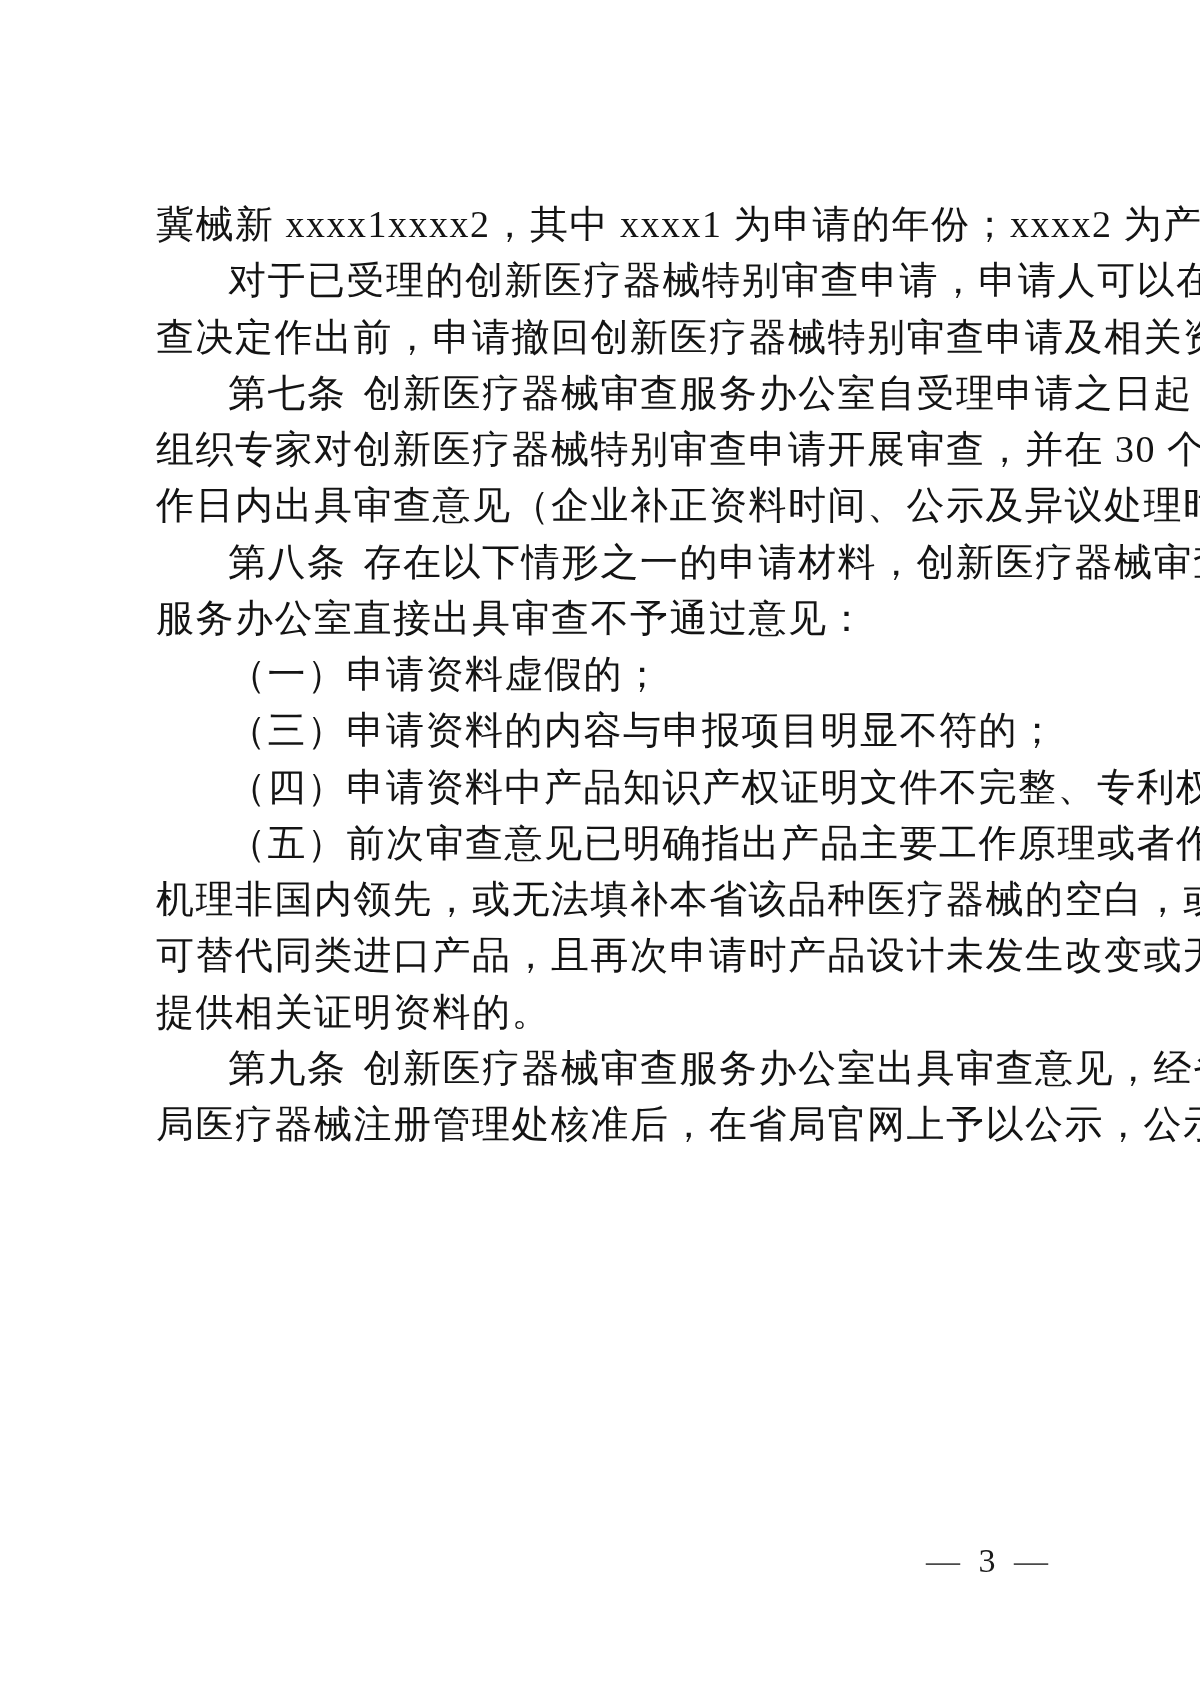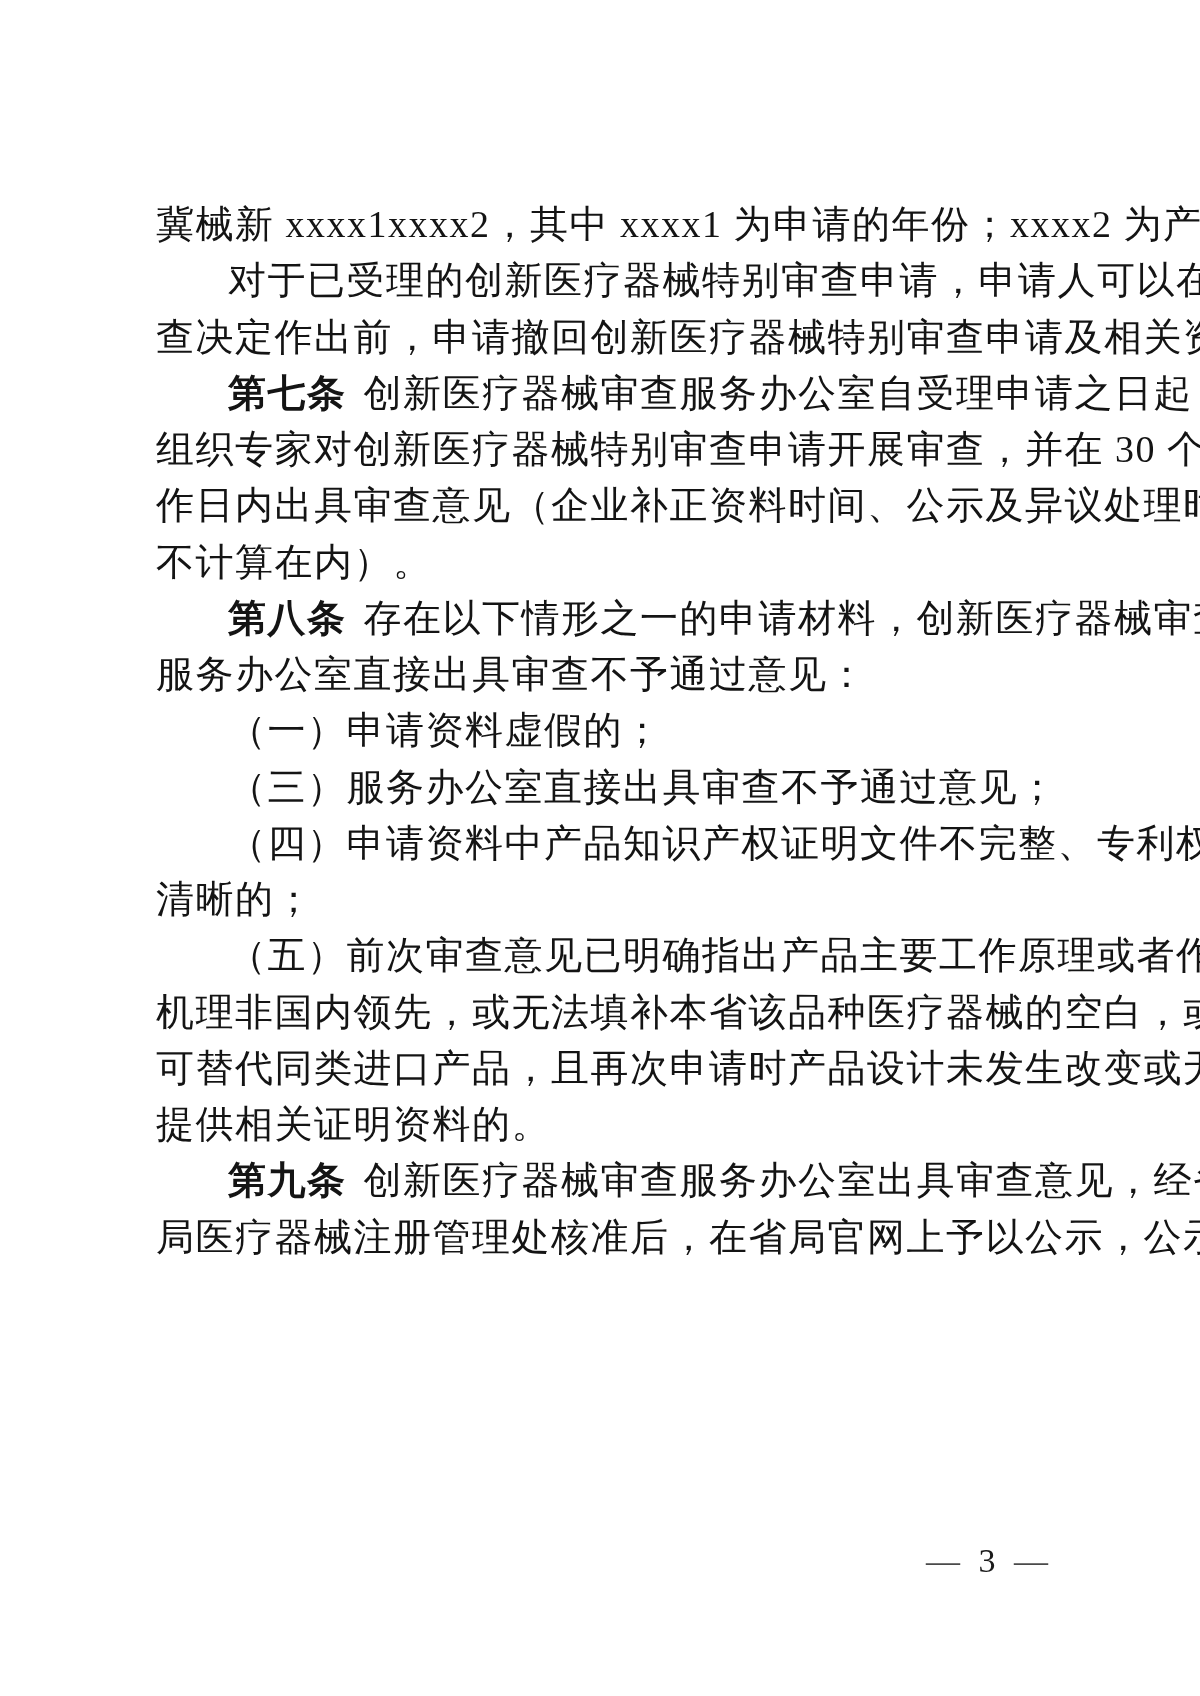--- a/index.html
+++ b/index.html
@@ -27,21 +27,21 @@
     font-size: 38px;
     line-height: 56.25px;
     letter-spacing: 1.5px;
     white-space: nowrap;
     text-align: left;
   }
   .line.indent {
     text-indent: 72px;
   }
   .article-no {
-    font-weight: 700;
+    font-weight: 400;
     margin-right: 0.45em;
     text-align: right;
   }
   .footer {
     position: absolute;
     top: 1540px;
     right: 152px;
     font-size: 34px;
     line-height: 42px;
     color: #1a1a1a;
@@ -59,27 +59,25 @@
 <body>
 
 <div class="page">
   <div class="content">
       <div class="line">冀械新 xxxx1xxxx2，其中 xxxx1 为申请的年份；xxxx2 为产品流</div>
       <div class="line indent">对于已受理的创新医疗器械特别审查申请，申请人可以在审</div>
       <div class="line">查决定作出前，申请撤回创新医疗器械特别审查申请及相关资</div>
       <div class="line indent"><span class="article-no">第七条</span>创新医疗器械审查服务办公室自受理申请之日起，</div>
       <div class="line">组织专家对创新医疗器械特别审查申请开展审查，并在 30 个工</div>
       <div class="line">作日内出具审查意见（企业补正资料时间、公示及异议处理时间</div>
-      <div class="line">不计算在内）。</div>
       <div class="line indent"><span class="article-no">第八条</span>存在以下情形之一的申请材料，创新医疗器械审查</div>
       <div class="line">服务办公室直接出具审查不予通过意见：</div>
       <div class="line indent">（一）申请资料虚假的；</div>
-      <div class="line indent">（三）服务办公室直接出具审查不予通过意见；</div>
+      <div class="line indent">（三）申请资料的内容与申报项目明显不符的；</div>
       <div class="line indent">（四）申请资料中产品知识产权证明文件不完整、专利权不</div>
-      <div class="line">清晰的；</div>
       <div class="line indent">（五）前次审查意见已明确指出产品主要工作原理或者作用</div>
       <div class="line">机理非国内领先，或无法填补本省该品种医疗器械的空白，或不</div>
       <div class="line">可替代同类进口产品，且再次申请时产品设计未发生改变或无法</div>
       <div class="line">提供相关证明资料的。</div>
       <div class="line indent"><span class="article-no">第九条</span>创新医疗器械审查服务办公室出具审查意见，经省</div>
       <div class="line">局医疗器械注册管理处核准后，在省局官网上予以公示，公示时</div>
     </div>
   <div class="footer">
     <span class="dash">—</span>
     <span class="pnum">3</span>

